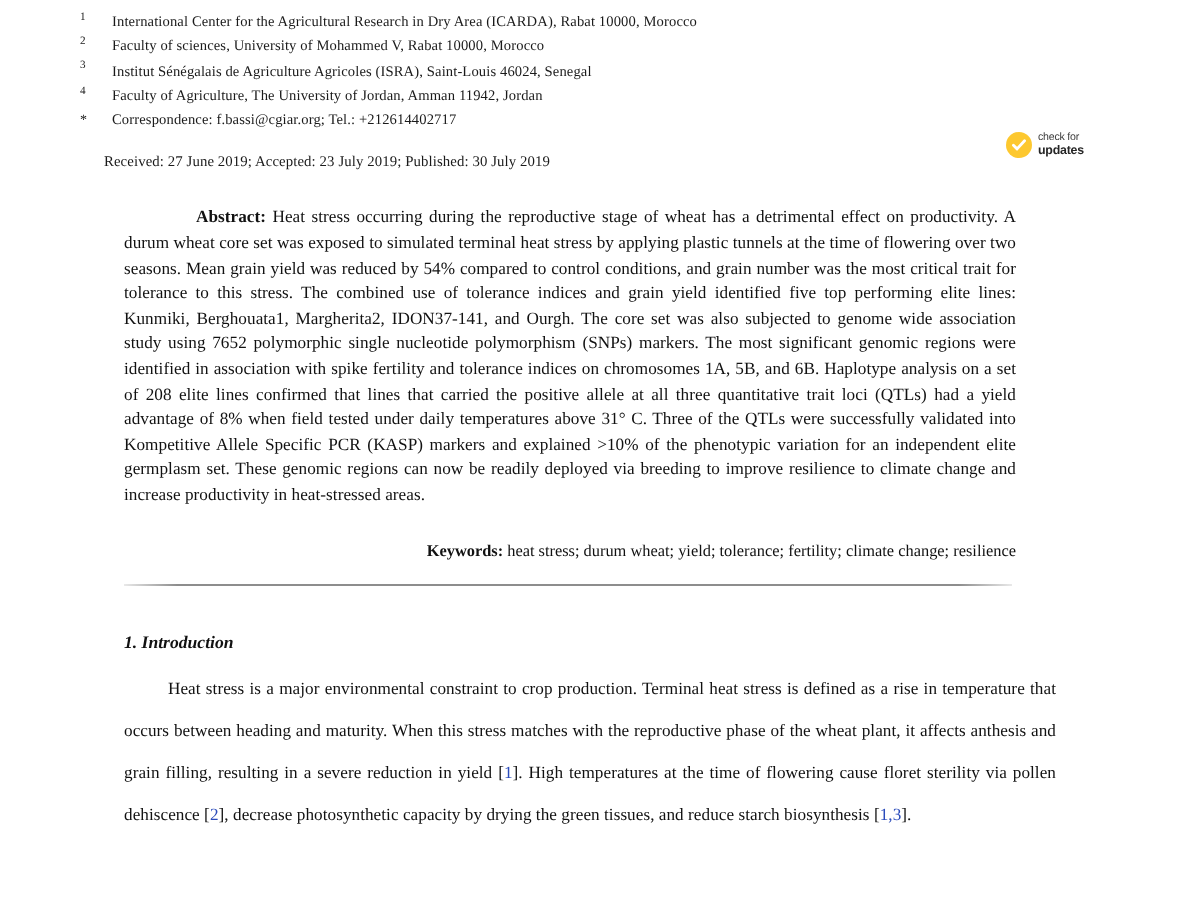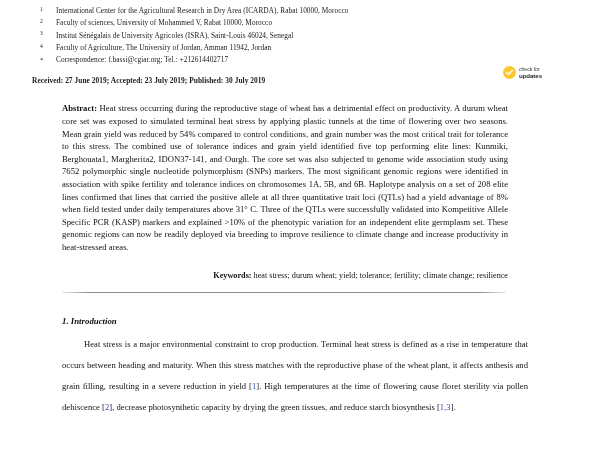--- a/index.html
+++ b/index.html
@@ -51,24 +51,24 @@
     font-size: 7px;
     top: 0;
   }
   .aff-text {
     flex: 1 1 auto;
     white-space: nowrap;
   }
 
   
   .dates {
-    padding: 9px 60px 0 32px;
+    padding: 9px 60px 0 52px;
     font-size: 7.4px;
     line-height: 11px;
-    font-weight: bold;
+    font-weight: normal;
     color: #1a1a1a;
     letter-spacing: 0.05px;
   }
 
   
   .cfu-badge {
     position: absolute;
     right: 24px;
     top: 66px;
     display: flex;
@@ -108,21 +108,21 @@
 
   
   .abstract {
     padding: 16px 58px 0 62px;
     font-size: 8.6px;
     line-height: 12.6px;
     text-align: justify;
     color: #111111;
     letter-spacing: 0.02px;
   }
-  .abstract b { font-weight: bold; }
+  .abstract b { font-weight: bold; margin-left: 36px; }
 
   
   .keywords {
     padding: 16px 58px 0 62px;
     font-size: 8.2px;
     line-height: 12px;
     color: #111111;
     text-align: right;
   }
   .keywords b { font-weight: bold; }
@@ -163,21 +163,21 @@
     <div class="aff-row">
       <span class="aff-marker">1</span>
       <span class="aff-text">International Center for the Agricultural Research in Dry Area (ICARDA), Rabat 10000, Morocco</span>
     </div>
     <div class="aff-row">
       <span class="aff-marker">2</span>
       <span class="aff-text">Faculty of sciences, University of Mohammed V, Rabat 10000, Morocco</span>
     </div>
     <div class="aff-row">
       <span class="aff-marker">3</span>
-      <span class="aff-text">Institut Sénégalais de University Agricoles (ISRA), Saint-Louis 46024, Senegal</span>
+      <span class="aff-text">Institut Sénégalais de Agriculture Agricoles (ISRA), Saint-Louis 46024, Senegal</span>
     </div>
     <div class="aff-row">
       <span class="aff-marker">4</span>
       <span class="aff-text">Faculty of Agriculture, The University of Jordan, Amman 11942, Jordan</span>
     </div>
     <div class="aff-row">
       <span class="aff-marker star">*</span>
       <span class="aff-text">Correspondence: f.bassi@cgiar.org; Tel.: +212614402717</span>
     </div>
   </div>

